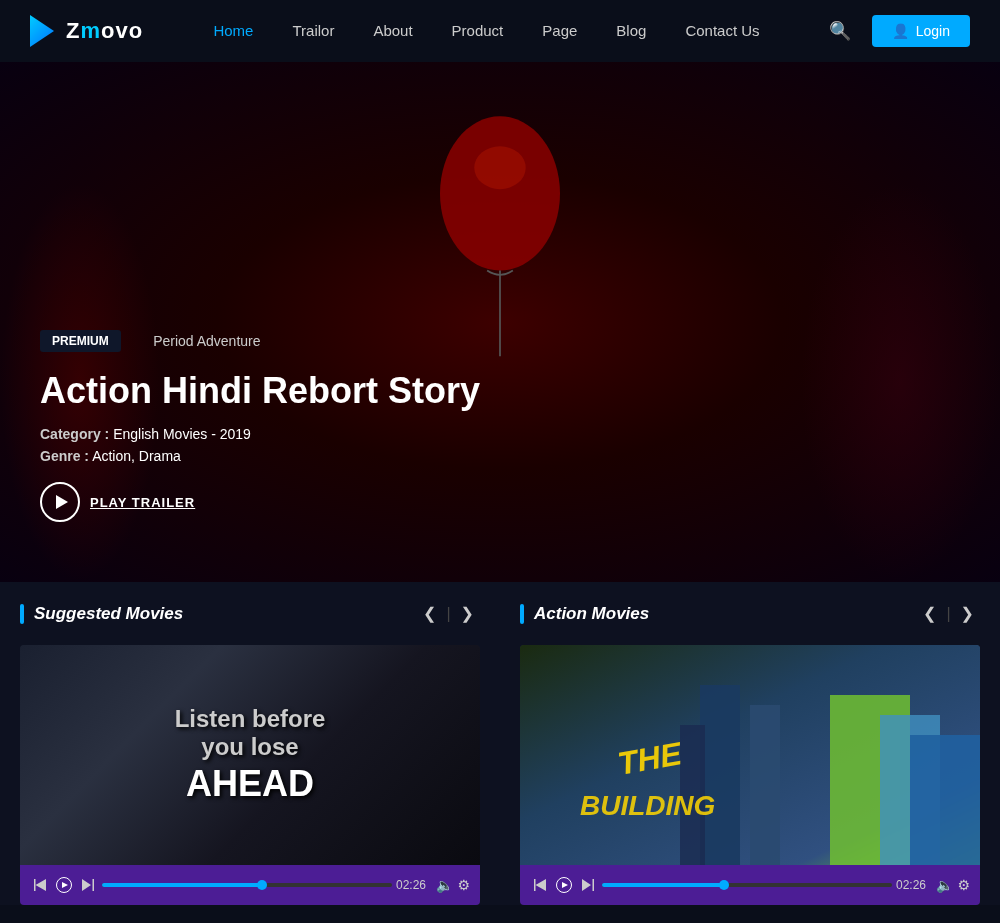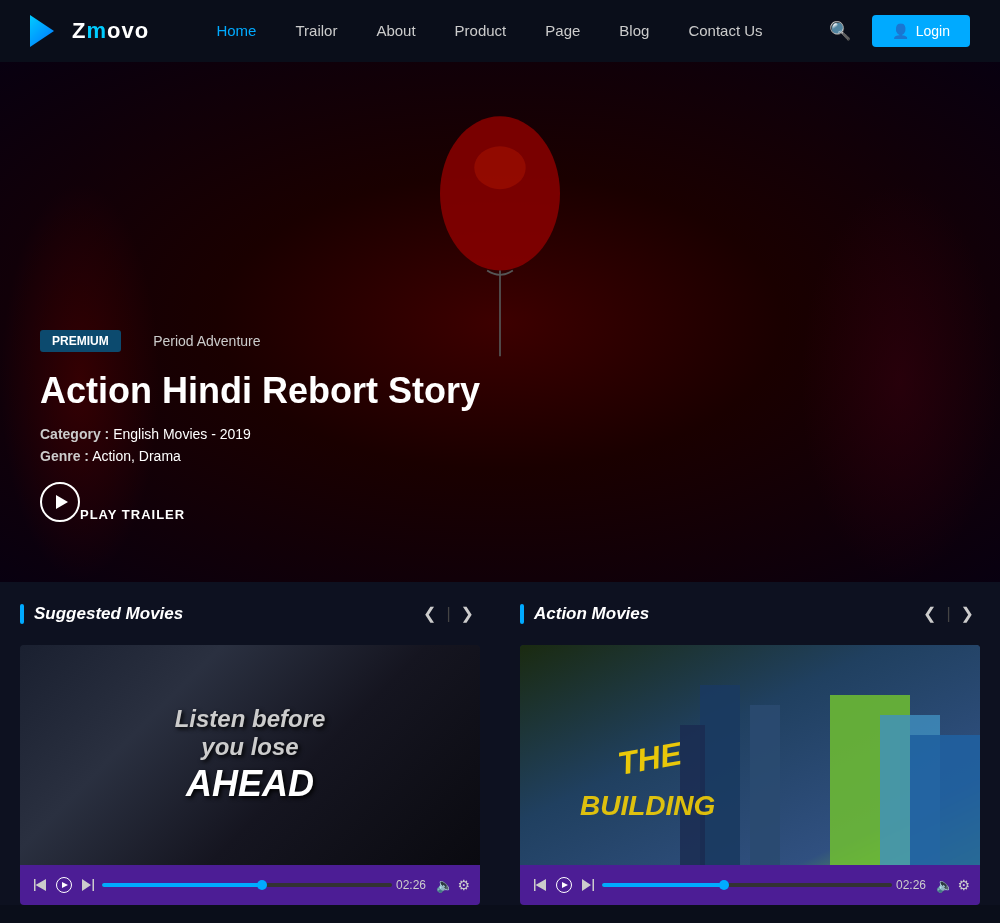--- a/index.html
+++ b/index.html
@@ -4,21 +4,21 @@
   <style>
     * { margin: 0; padding: 0; box-sizing: border-box; }
     body { background: #0a0e1a; font-family: Arial, sans-serif; color: #fff; width: 1000px; overflow-x: hidden; }
 
     
     nav {
       display: flex; align-items: center; justify-content: space-between;
       background: #0a0e1a; padding: 0 30px; height: 62px;
       position: relative; z-index: 10;
     }
-    .logo { display: flex; align-items: center; gap: 10px; }
+    .logo { display: flex; align-items: center; gap: 4px; }
     .logo-icon {
       width: 32px; height: 32px;
       background: linear-gradient(135deg, #00ccff, #0066ff);
       clip-path: polygon(0 0, 75% 50%, 0 100%);
     }
     .logo-text { color: #fff; font-size: 22px; font-weight: bold; letter-spacing: 1px; }
     .logo-text span { color: #00ccff; }
     nav ul { display: flex; list-style: none; gap: 39px; }
     nav ul li a {
       text-decoration: none; color: #ccc; font-size: 15px; font-weight: 500;
@@ -45,32 +45,32 @@
     }
     
     .hero-balloon {
       position: absolute; top: 20px; left: 50%; transform: translateX(-50%);
       width: 200px; height: 300px;
     }
     .hero-content {
       position: absolute; bottom: 60px; left: 40px;
     }
     .premium-badge {
-      background: #0c4a6e; color: #fff; padding: 4px 12px;
+      background: #0f172a; color: #fff; padding: 4px 12px;
       font-size: 12px; font-weight: bold; border-radius: 3px;
       display: inline-block; margin-bottom: 8px;
     }
     .genre-tag { display: inline-block; margin-left: 28px; color: #ccc; font-size: 14px; vertical-align: middle; }
     .hero-title { font-size: 36px; font-weight: bold; margin-bottom: 14px; color: #fff; }
     .hero-meta { font-size: 14px; color: #ccc; margin-bottom: 6px; }
     .hero-meta span { color: #fff; }
     .play-trailer-btn {
-      display: flex; align-items: flex-end; 
+      display: flex; align-items: center; gap: 10px;
       background: none; border: none; color: #fff; cursor: pointer;
-      margin-top: 18px; font-size: 13px; font-weight: bold; letter-spacing: 1px;
+      margin-top: 18px; font-size: 13px; font-weight: bold; letter-spacing: 1px; text-decoration: underline;
     }
     .play-circle {
       width: 40px; height: 40px; border: 2px solid #fff;
       border-radius: 50%; display: flex; align-items: center; justify-content: center;
     }
     .play-triangle {
       width: 0; height: 0;
       border-top: 7px solid transparent; border-bottom: 7px solid transparent;
       border-left: 12px solid #fff; margin-left: 3px;
     }
@@ -107,21 +107,21 @@
     .movie-thumb-left {
       background: linear-gradient(135deg, #1a2030 0%, #2a3040 30%, #151520 60%, #0a0a10 100%);
       display: flex; align-items: center; justify-content: center;
     }
     .movie-thumb-right {
       background: linear-gradient(135deg, #1a3020 0%, #2a5040 20%, #204060 50%, #305080 70%, #80c040 100%);
       display: flex; align-items: center; justify-content: center;
     }
     .movie-text-overlay-left {
       color: #ccc; font-size: 24px; font-weight: bold; text-align: center;
-      line-height: 1.2; font-style: italic; text-shadow: 2px 2px 4px #000;
+      line-height: 1.2; text-shadow: 2px 2px 4px #000;
     }
 
     
     .player-controls {
       background: #4c1d95; padding: 12px 10px;
       display: flex; align-items: center; gap: 4px;
     }
     .ctrl-btn {
       background: none; border: none; color: #ccc; cursor: pointer; font-size: 14px;
       padding: 0 2px; display: flex; align-items: center;

